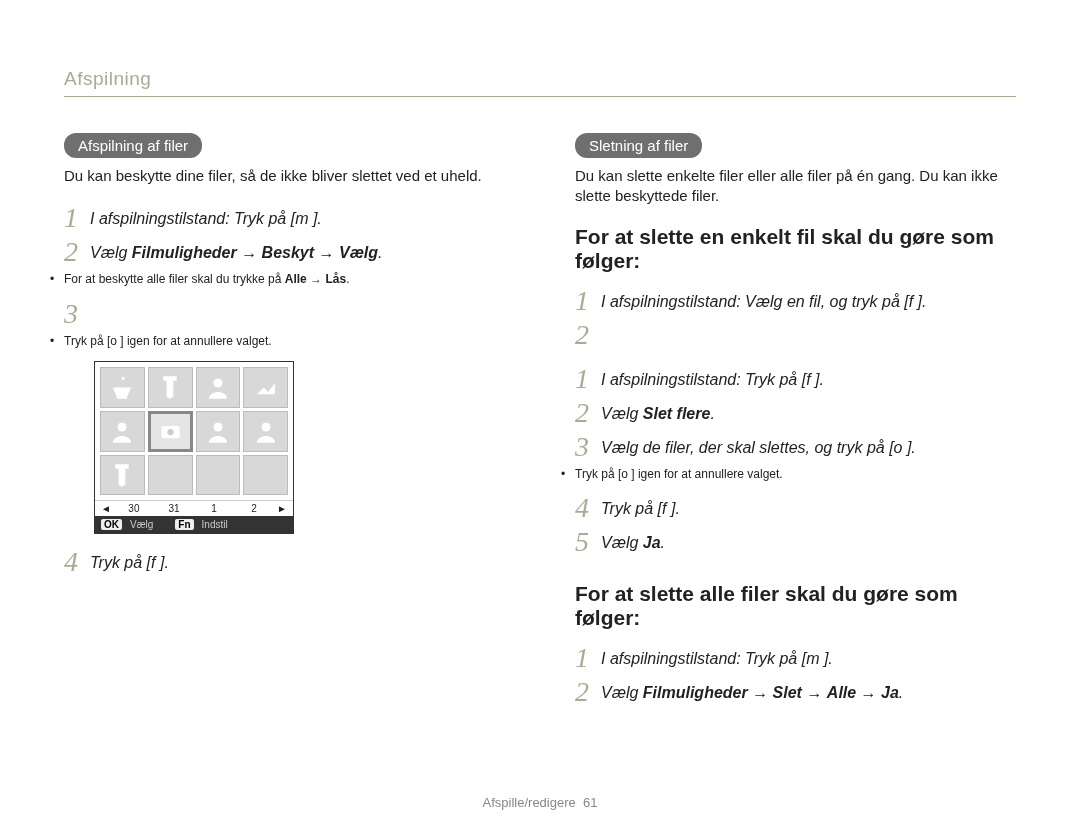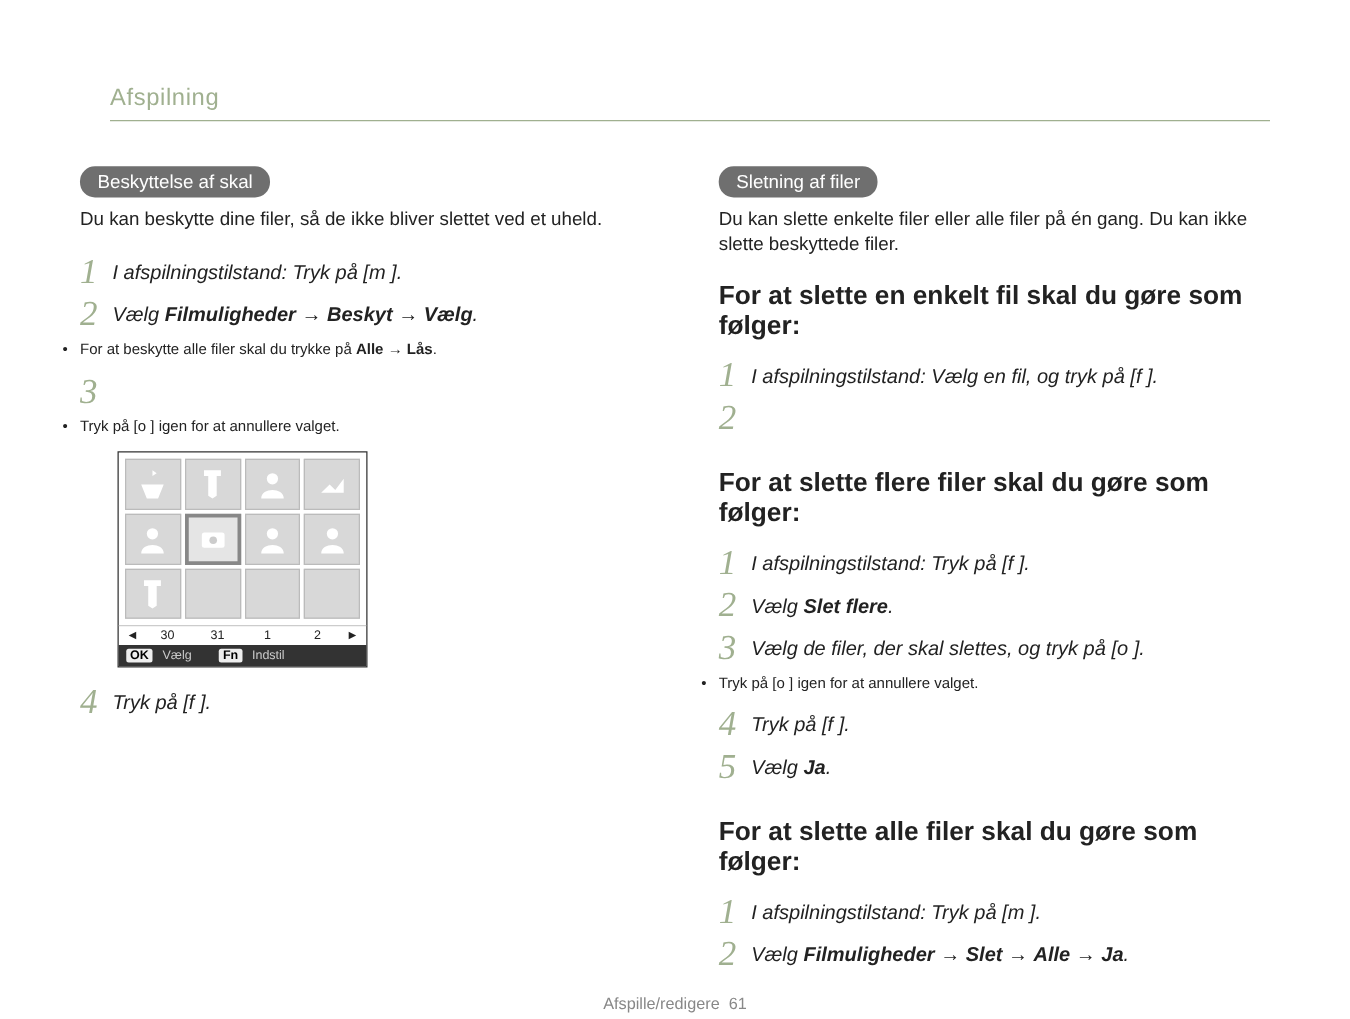--- a/index.html
+++ b/index.html
@@ -13,21 +13,20 @@
     padding: 68px 64px 0 64px;
   }
   .page-header {
     color: #a0b090;
     font-size: 19px;
     font-weight: 300;
     border-bottom: 1px solid #a0b090;
     padding-bottom: 6px;
     margin-bottom: 36px;
     letter-spacing: 0.5px;
-    margin-left: 24px;
   }
   .columns { display: flex; gap: 70px; }
   .col { flex: 1; }
   .pill {
     display: inline-block;
     background: #6f6f6f;
     color: #fff;
     font-size: 15px;
     padding: 4px 14px;
     border-radius: 12px;
@@ -104,21 +103,21 @@
   .spacer-sm { height:10px; }
 </style>
 </head>
 <body>
 
 <div class="page-header">Afspilning</div>
 
 <div class="columns">
 
   <div class="col">
-    <div class="pill">Beskyttelse af skal</div>
+    <div class="pill">Afspilning af filer</div>
     <div class="intro">Du kan beskytte dine filer, så de ikke bliver slettet ved et uheld.</div>
 
     <div class="step">
       <div class="step-num">1</div>
       <div class="step-text">I afspilningstilstand: Tryk på [m    ].</div>
     </div>
 
     <div class="step">
       <div class="step-num">2</div>
       <div class="step-text">
@@ -220,21 +219,20 @@
     <div class="subhead">For at slette en enkelt fil skal du gøre som følger:</div>
     <div class="step">
       <div class="step-num">1</div>
       <div class="step-text">I afspilningstilstand: Vælg en fil, og tryk på [f    ].</div>
     </div>
     <div class="step">
       <div class="step-num">2</div>
     </div>
 
     <div class="spacer-sm"></div>
-    <div class="subhead">For at slette flere filer skal du gøre som følger:</div>
     <div class="step">
       <div class="step-num">1</div>
       <div class="step-text">I afspilningstilstand: Tryk på [f    ].</div>
     </div>
     <div class="step">
       <div class="step-num">2</div>
       <div class="step-text">
         <span>Vælg </span><span class="bold">Slet flere</span><span>.</span>
       </div>
     </div>

